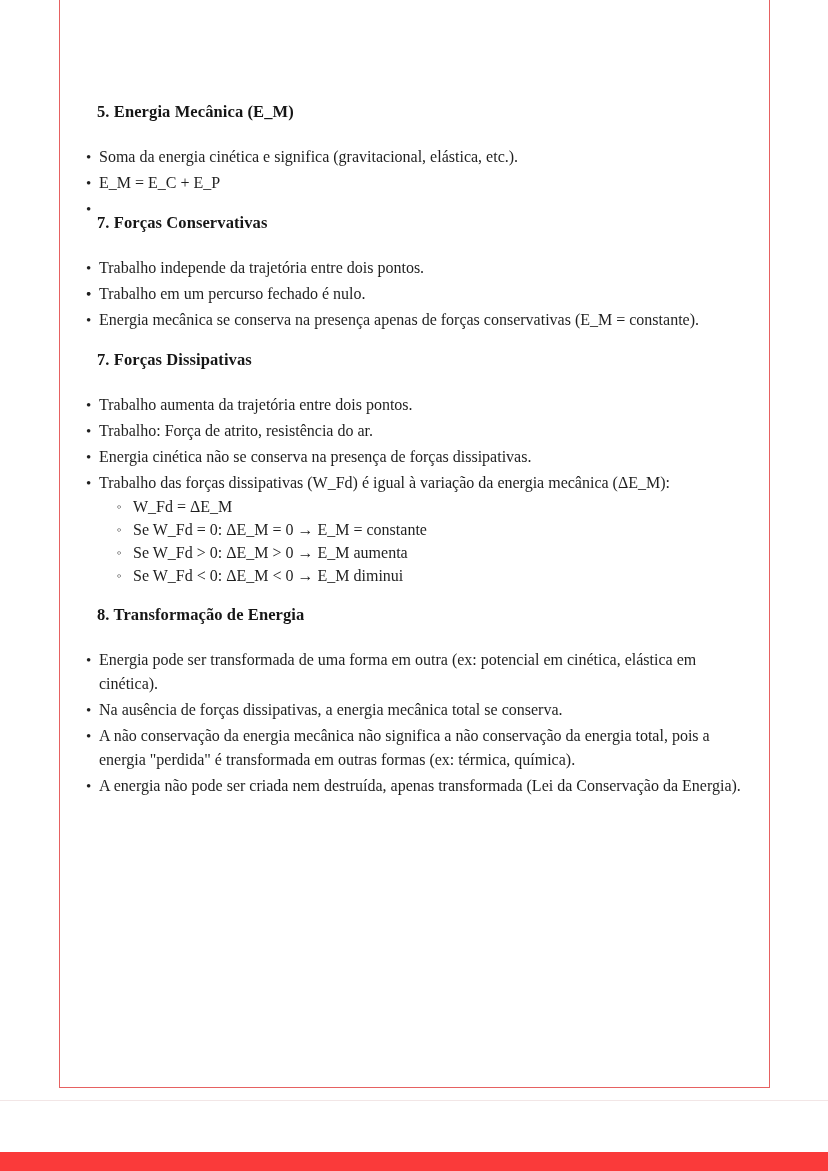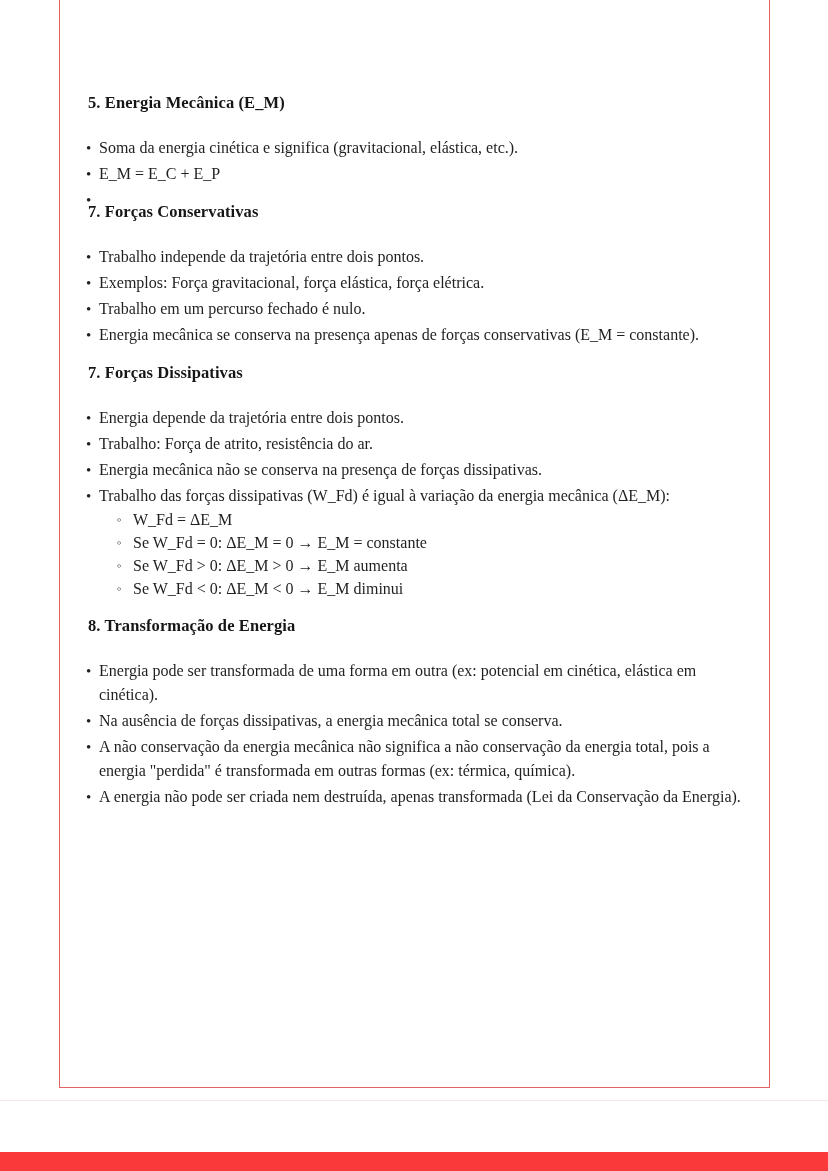--- a/index.html
+++ b/index.html
@@ -19,21 +19,21 @@
     width: 711px;
     height: 1098px;
     box-sizing: border-box;
     border: 1.5px solid #e66161;
     background: #ffffff;
   }
   .content {
     padding: 93px 22px 0 20px;
   }
   .section-heading {
-    margin: 8px;
+    margin: 17px;
     font-size: 16.5px;
     line-height: 22px;
     font-weight: 700;
     color: #161616;
     letter-spacing: 0.1px;
   }
   ul.l1 {
     margin: 22px 0 15px 0;
     padding: 0 0 0 19px;
     list-style: none;
@@ -110,47 +110,46 @@
 
       <section>
         <h2 class="section-heading">7. Forças Conservativas</h2>
         <ul class="l1">
           <li>
             <span class="mk1">•</span>
             <span>Trabalho independe da trajetória entre dois pontos.</span>
           </li>
           <li>
             <span class="mk1">•</span>
-            <span>Exemplos: Força gravitacional, força elástica, força elétrica.</span>
           </li>
           <li>
             <span class="mk1">•</span>
             <span>Trabalho em um percurso fechado é nulo.</span>
           </li>
           <li>
             <span class="mk1">•</span>
             <span>Energia mecânica se conserva na presença apenas de forças conservativas (E_M = constante).</span>
           </li>
         </ul>
       </section>
 
       <section>
         <h2 class="section-heading">7. Forças Dissipativas</h2>
         <ul class="l1">
           <li>
             <span class="mk1">•</span>
-            <span>Energia depende da trajetória entre dois pontos.</span>
+            <span>Trabalho aumenta da trajetória entre dois pontos.</span>
           </li>
           <li>
             <span class="mk1">•</span>
             <span>Trabalho: Força de atrito, resistência do ar.</span>
           </li>
           <li>
             <span class="mk1">•</span>
-            <span>Energia mecânica não se conserva na presença de forças dissipativas.</span>
+            <span>Energia cinética não se conserva na presença de forças dissipativas.</span>
           </li>
           <li>
             <span class="mk1">•</span>
             <span>Trabalho das forças dissipativas (W_Fd) é igual à variação da energia mecânica (ΔE_M):</span>
             <ul class="l2">
               <li>
                 <span class="mk2">◦</span>
                 <span>W_Fd = ΔE_M</span>
               </li>
               <li>

